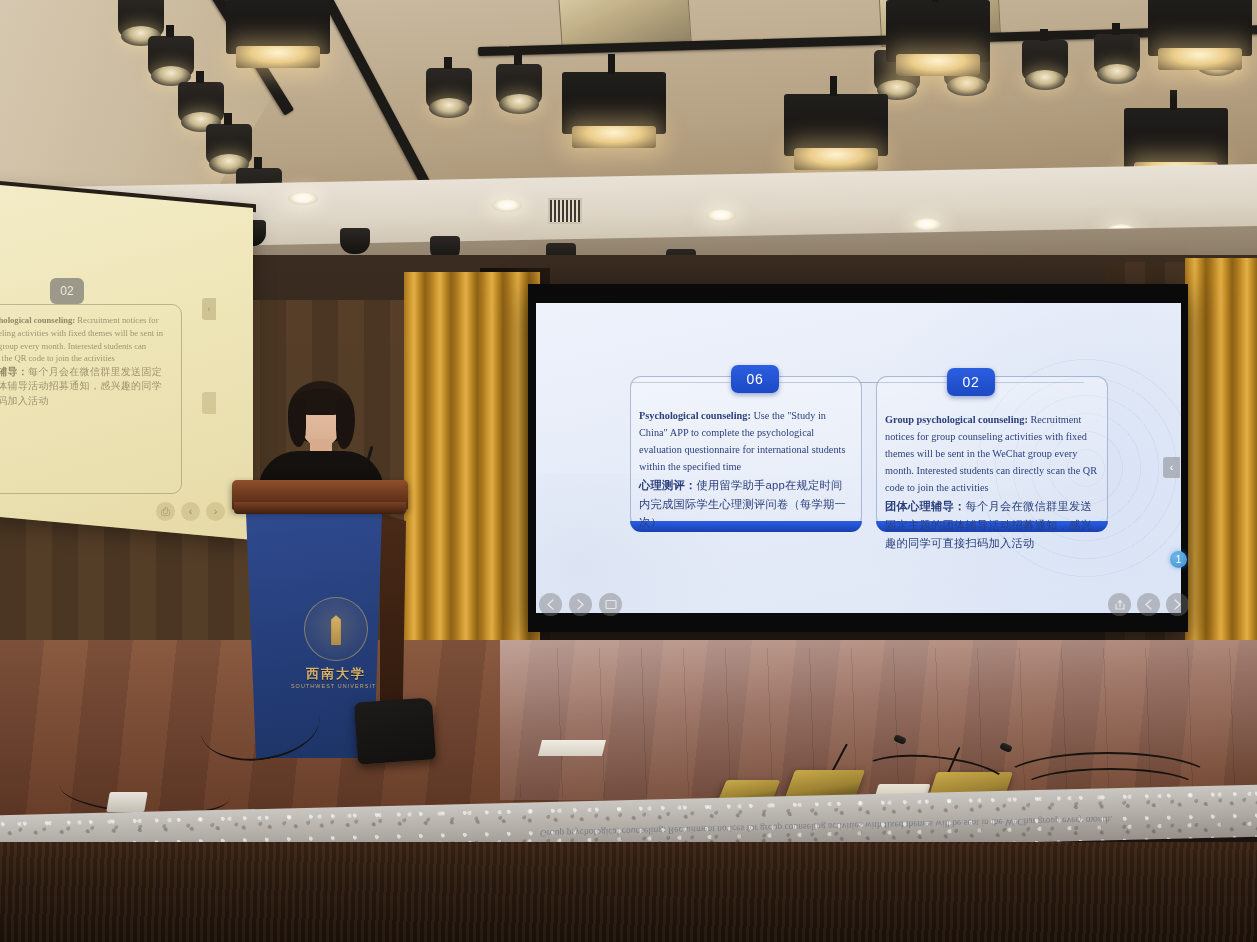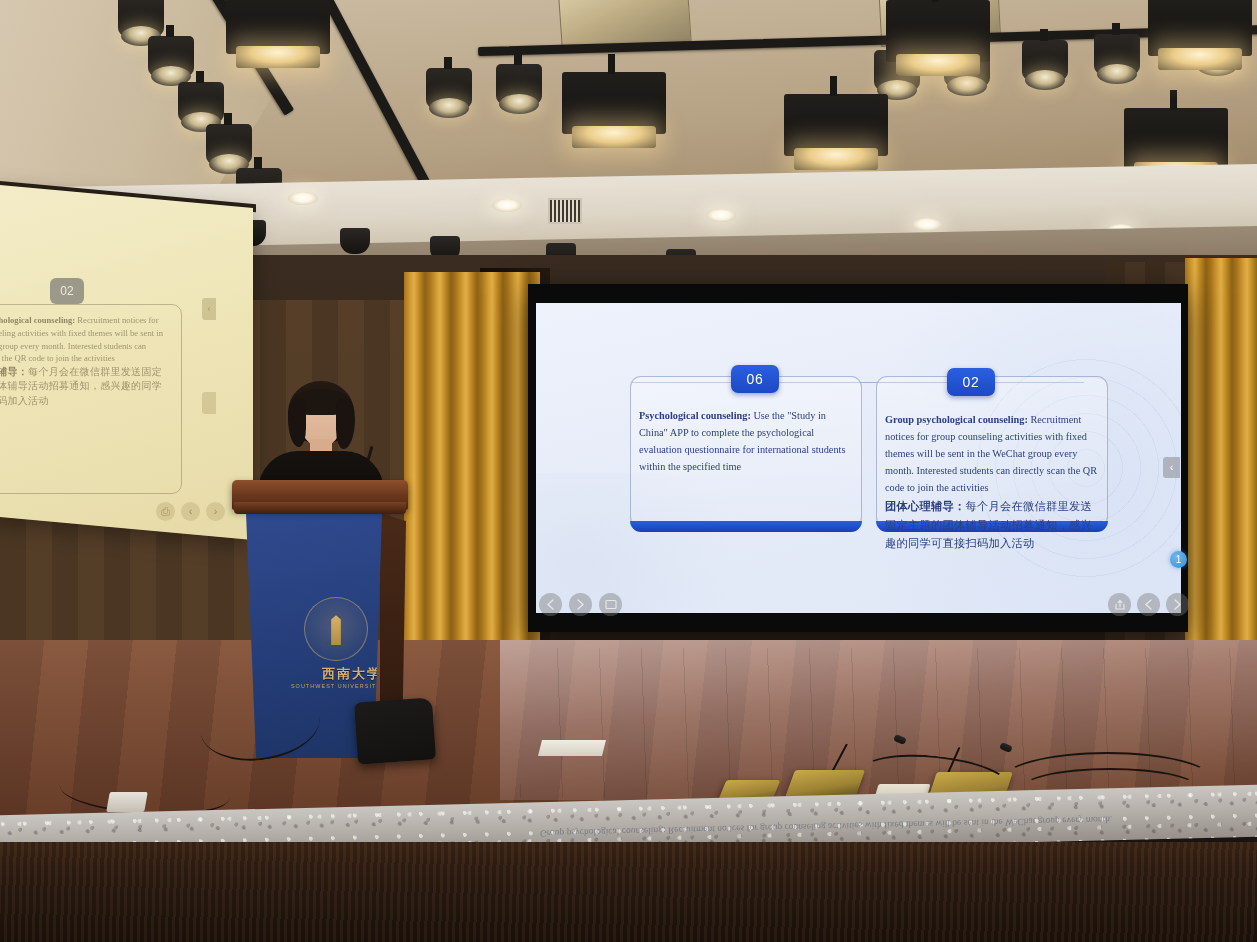--- a/index.html
+++ b/index.html
@@ -410,21 +410,21 @@
     background: radial-gradient(circle at 50% 45%, rgba(214,176,96,.22), rgba(214,176,96,.05) 70%);
     border: 1.5px solid rgba(208,172,96,.55);
   }
   .podium-logo .glyph {
     position: absolute; left: 50%; top: 52%; transform: translate(-50%,-50%);
     width: 22px; height: 30px;
     background: linear-gradient(180deg, #d9b267, #b08e45);
     clip-path: polygon(50% 0, 72% 14%, 72% 100%, 28% 100%, 28% 14%);
   }
   .podium-name-cn {
-    position: absolute; left: 44px; top: 152px; width: 92px; text-align: right;
+    position: absolute; left: 44px; top: 152px; width: 92px; text-align: center;
     font-size: 13px; letter-spacing: 2px; color: #d6b069; font-weight: bold;
     text-shadow: 0 1px 1px rgba(0,0,0,.5);
   }
   .podium-name-en {
     position: absolute; left: 44px; top: 170px; width: 92px; text-align: center;
     font-size: 5.4px; letter-spacing: 1.1px; color: #c3a267;
   }
   .laptop-bag {
     position: absolute; left: 356px; top: 700px; width: 78px; height: 62px;
     background: linear-gradient(170deg, #1d1b19 0%, #121110 100%);
@@ -623,20 +623,21 @@
     <div class="slide-deco"></div>
     <div class="slide-deco2"></div>
 
     <div class="connector"></div>
 
     <div class="card c1"></div>
     <div class="card-bar b1"></div>
     <div class="num-badge n1">06</div>
     <div class="card-body t1">
       <div class="en"><b>Psychological counseling:</b><span> Use the "Study in China" APP to complete the psychological evaluation questionnaire for international students within the specified time</span></div>
+      <div class="cn"><b>心理测评：</b><span>使用留学助手app在规定时间内完成国际学生心理测评问卷（每学期一次）</span></div>
     </div>
 
     <div class="card c2"></div>
     <div class="card-bar b2"></div>
     <div class="num-badge n2">02</div>
     <div class="card-body t2">
       <div class="en"><b>Group psychological counseling:</b><span> Recruitment notices for group counseling activities with fixed themes will be sent in the WeChat group every month. Interested students can directly scan the QR code to join the activities</span></div>
       <div class="cn"><b>团体心理辅导：</b><span>每个月会在微信群里发送固定主题的团体辅导活动招募通知，感兴趣的同学可直接扫码加入活动</span></div>
     </div>
   </div>

